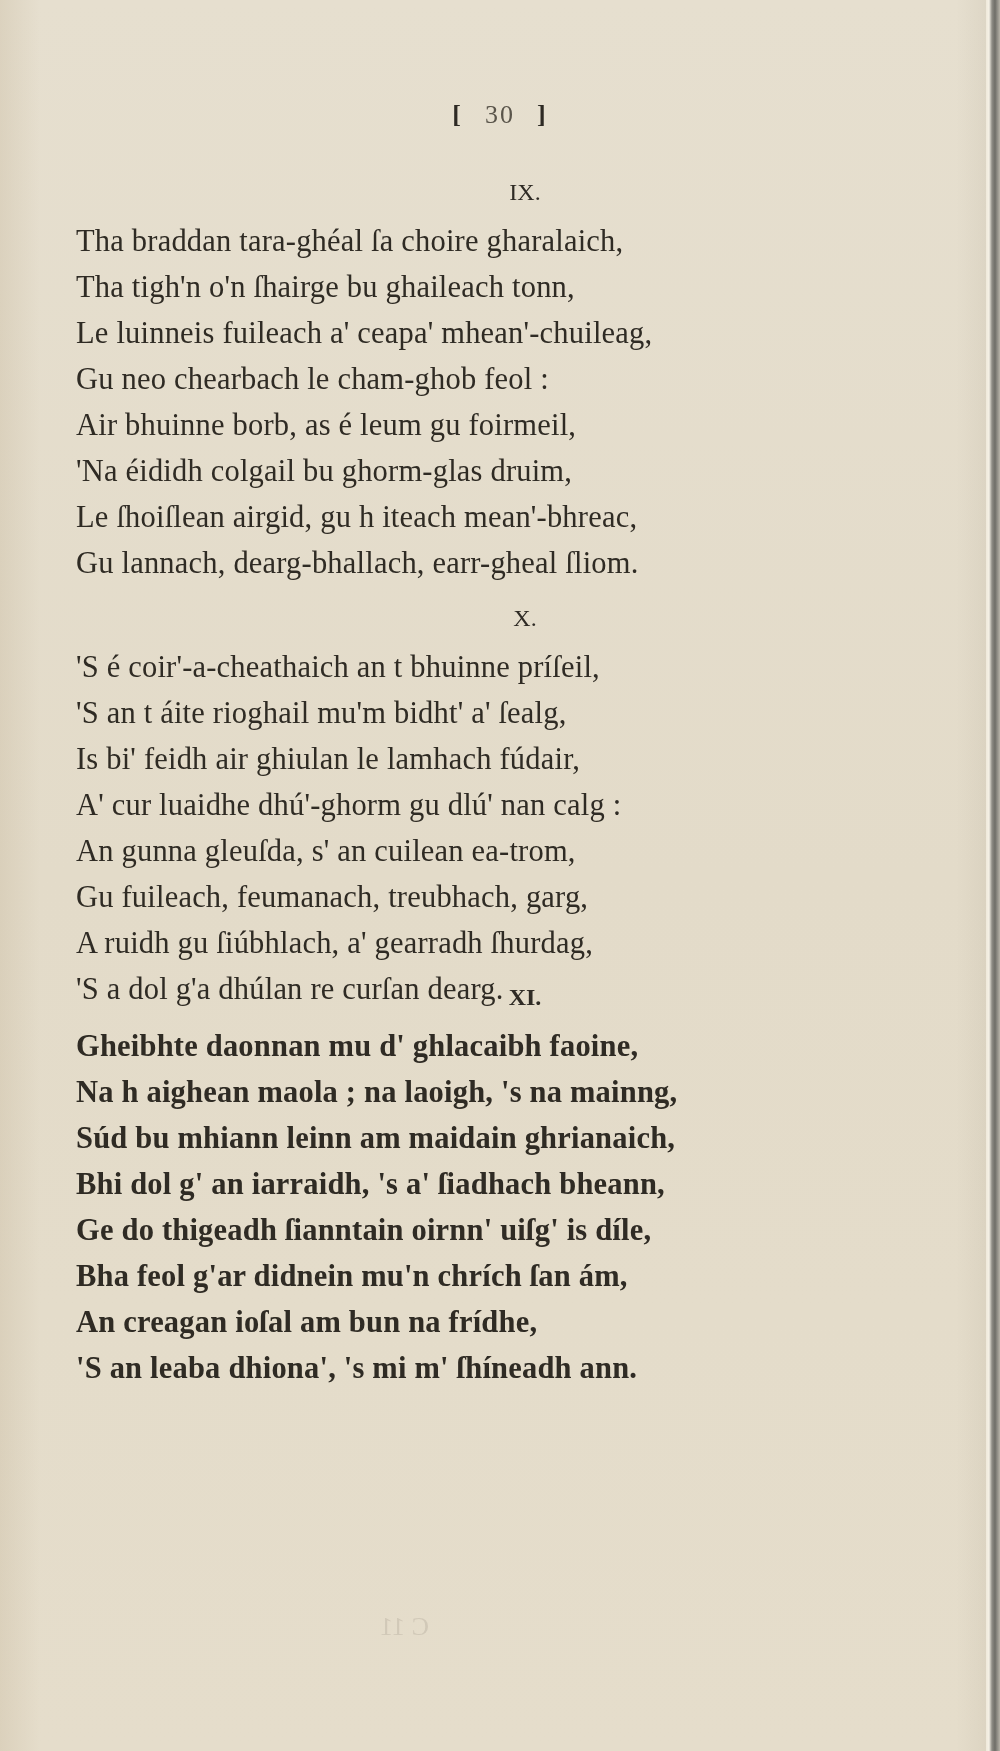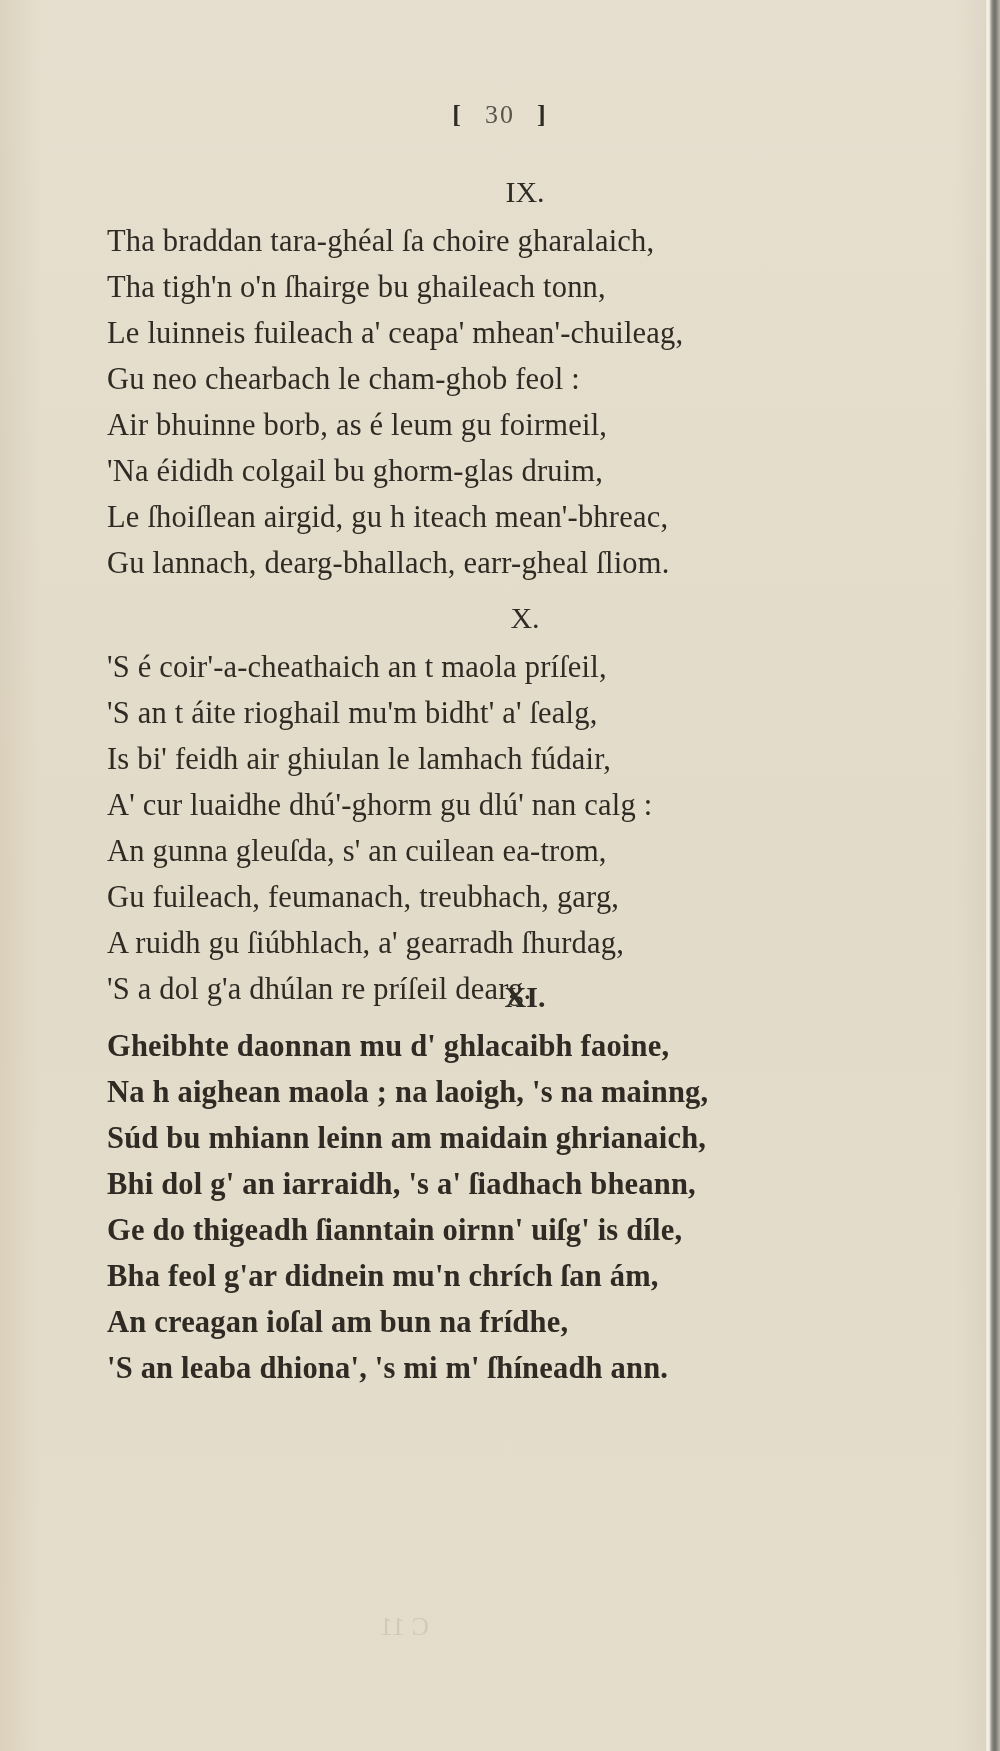--- a/index.html
+++ b/index.html
@@ -58,35 +58,35 @@
       margin: 0 22px;
     }
     .stanza {
       position: absolute;
       left: 0;
       width: 1000px;
     }
     .stanza-number {
       text-align: center;
       font-family: "Liberation Serif", serif;
-      font-size: 30px;
+      font-size: 24px;
       color: #2f2b25;
       height: 52px;
       line-height: 52px;
       padding-left: 50px;
       box-sizing: border-box;
     }
     .verse-line {
       font-family: "Liberation Serif", serif;
       font-size: 30.5px;
       color: #2f2b24;
       line-height: 46px;
       height: 46px;
       white-space: nowrap;
-      padding-left: 107px;
+      padding-left: 76px;
       letter-spacing: 0.2px;
     }
     .verse-line.first {
     }
     .stanza-ix { top: 166px; }
     .stanza-x { top: 592px; }
     .stanza-xi { top: 971px; font-weight: bold; }
     .show-through {
       position: absolute;
       left: 380px;
@@ -117,28 +117,28 @@
     <div class="verse-line">Le luinneis fuileach a' ceapa' mhean'-chuileag,</div>
     <div class="verse-line">Gu neo chearbach le cham-ghob feol :</div>
     <div class="verse-line">Air bhuinne borb, as é leum gu foirmeil,</div>
     <div class="verse-line">'Na éididh colgail bu ghorm-glas druim,</div>
     <div class="verse-line">Le ſhoiſlean airgid, gu h iteach mean'-bhreac,</div>
     <div class="verse-line">Gu lannach, dearg-bhallach, earr-gheal ſliom.</div>
   </div>
 
   <div class="stanza stanza-x">
     <div class="stanza-number">X.</div>
-    <div class="verse-line first">'S é coir'-a-cheathaich an t maola príſeil,</div>
+    <div class="verse-line first">'S é coir'-a-cheathaich an t bhuinne príſeil,</div>
     <div class="verse-line">'S an t áite rioghail mu'm bidht' a' ſealg,</div>
     <div class="verse-line">Is bi' feidh air ghiulan le lamhach fúdair,</div>
     <div class="verse-line">A' cur luaidhe dhú'-ghorm gu dlú' nan calg :</div>
     <div class="verse-line">An gunna gleuſda, s' an cuilean ea-trom,</div>
     <div class="verse-line">Gu fuileach, feumanach, treubhach, garg,</div>
     <div class="verse-line">A ruidh gu ſiúbhlach, a' gearradh ſhurdag,</div>
-    <div class="verse-line">'S a dol g'a dhúlan re príſeil dearg.</div>
+    <div class="verse-line">'S a dol g'a dhúlan re curſan dearg.</div>
   </div>
 
   <div class="stanza stanza-xi">
     <div class="stanza-number">XI.</div>
     <div class="verse-line first">Gheibhte daonnan mu d' ghlacaibh faoine,</div>
     <div class="verse-line">Na h aighean maola ; na laoigh, 's na mainng,</div>
     <div class="verse-line">Súd bu mhiann leinn am maidain ghrianaich,</div>
     <div class="verse-line">Bhi dol g' an iarraidh, 's a' ſiadhach bheann,</div>
     <div class="verse-line">Ge do thigeadh ſianntain oirnn' uiſg' is díle,</div>
     <div class="verse-line">Bha feol g'ar didnein mu'n chrích ſan ám,</div>

